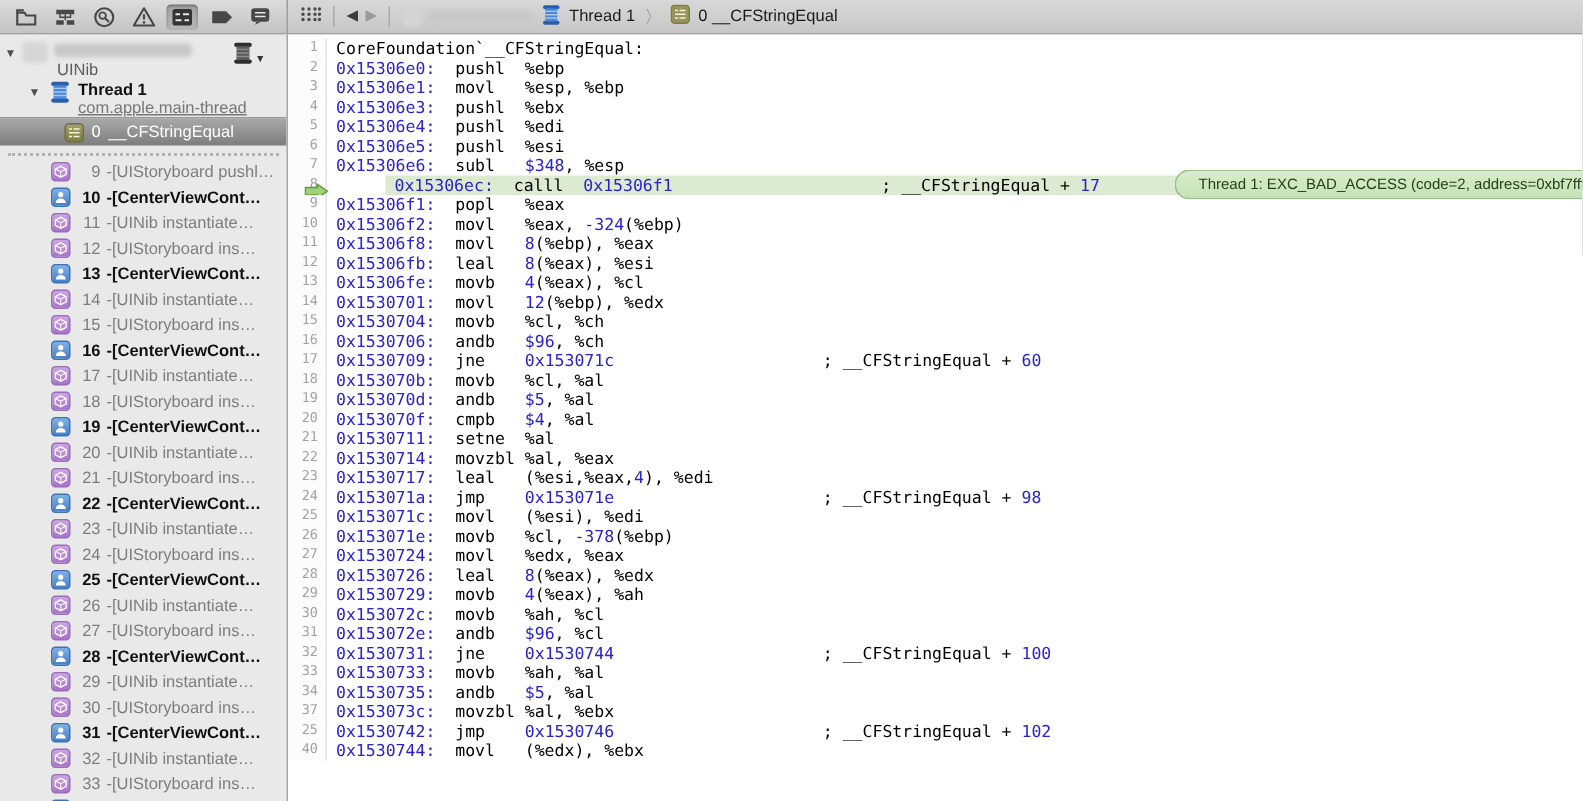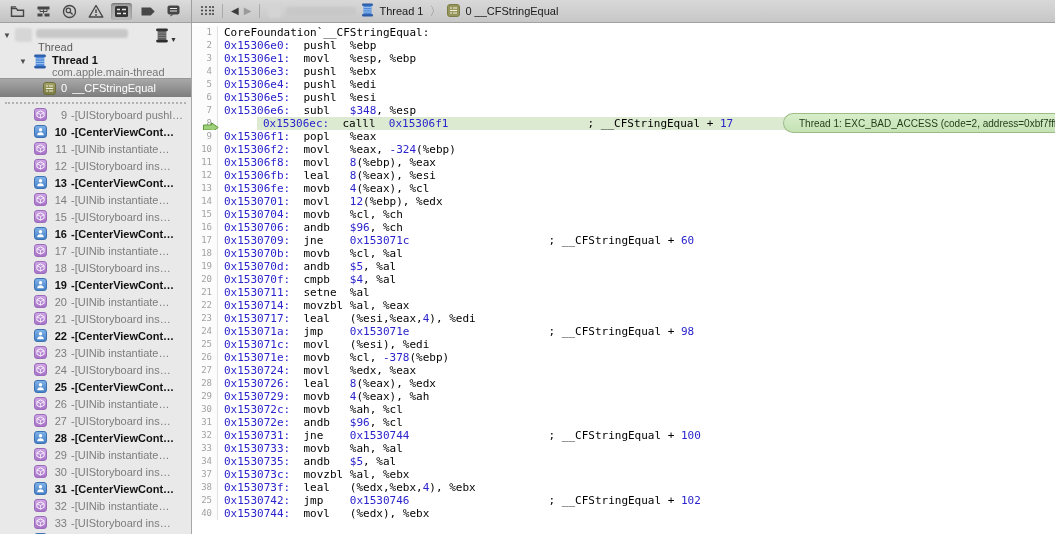--- a/index.html
+++ b/index.html
@@ -28,21 +28,21 @@
 
   
   .main { flex:1; display:flex; min-height:0; }
   .sidebar { width:192px; flex:none; background:#e9e9e9; border-right:1px solid #a6a6a6;
     position:relative; overflow:hidden; font-size:11px; }
   .tri { position:absolute; font-size:8px; color:#4f4f4f; }
   .paused { position:absolute; left:38px; top:18px; color:#5c5c5c; }
   .spoolbtn { position:absolute; right:14px; top:5px; display:flex; align-items:flex-end; gap:1px; }
   .spoolbtn .caret { font-size:7px; color:#333; }
   .thread-name { position:absolute; left:52px; top:31px; font-weight:bold; color:#111; }
-  .thread-queue { position:absolute; left:52px; top:43px; color:#767676; }
+  .thread-queue { position:absolute; left:52px; top:43px; color:#767676;text-decoration:underline; }
   .sel-row { position:absolute; left:0; right:0; top:55px; height:19px;
     background:linear-gradient(#a8a8a8,#7d7d7d); border-top:1px solid #979797;
     display:flex; align-items:center; padding-left:43px; color:#fff; gap:5px; }
   .dotsep { position:absolute; left:5px; right:5px; top:79px; border-top:2px dotted #b2b2b2; }
   .framelist { position:absolute; left:0; right:0; top:83px; }
   .frame { height:17px; display:flex; align-items:center; padding-left:34px; gap:4px; }
   .frame .num { width:16px; text-align:right; flex:none; }
   .frame.system .num, .frame.system .flabel { color:#7d7d7d; }
   .frame.user .num, .frame.user .flabel { color:#111; font-weight:bold; }
   .flabel { white-space:nowrap; overflow:hidden; }
@@ -168,21 +168,21 @@
       <span>0 __CFStringEqual</span>
     </div>
   </div>
 
   <div class="main">
 
     <div class="sidebar">
       <span class="tri" style="left:3px;top:8px;">▼</span>
       <span class="redact" style="position:absolute;left:15px;top:5px;width:17px;height:14px;background:#d6d6d6;"></span>
       <span class="redact" style="position:absolute;left:36px;top:6px;width:92px;height:9px;"></span>
-      <span class="paused">Thread</span>
+      <span class="paused">UINib</span>
       <span class="spoolbtn">
         <svg width="14" height="15" viewBox="0 0 13 14">
             <rect x="1" y="0.5" width="11" height="2.6" rx="1.3" fill="#2e2e2e"></rect>
             <rect x="1" y="10.9" width="11" height="2.6" rx="1.3" fill="#2e2e2e"></rect>
             <rect x="2.5" y="2.6" width="8" height="8.6" fill="#5a5a5a"></rect>
             <path d="M2.5 4.6h8M2.5 6.8h8M2.5 9h8" stroke="#8d8d8d" stroke-width="0.9"></path>
           </svg>
         <span class="caret">▼</span>
       </span>
 
@@ -607,24 +607,20 @@
           </div>
           <div class="cl">
             <span class="ln">34</span>
             <span class="txt"><span class="addr">0x1530735:</span>  andb   <span class="num">$5</span>, %al</span>
           </div>
           <div class="cl">
             <span class="ln">37</span>
             <span class="txt"><span class="addr">0x153073c:</span>  movzbl %al, %ebx</span>
           </div>
           <div class="cl">
-            <span class="ln">38</span>
-            <span class="txt"><span class="addr">0x153073f:</span>  leal   (%edx,%ebx,<span class="num">4</span>), %ebx</span>
-          </div>
-          <div class="cl">
             <span class="ln">25</span>
             <span class="txt"><span class="addr">0x1530742:</span>  jmp    <span class="num">0x1530746</span>                     ; __CFStringEqual + <span class="num">102</span></span>
           </div>
           <div class="cl">
             <span class="ln">40</span>
             <span class="txt"><span class="addr">0x1530744:</span>  movl   (%edx), %ebx</span>
           </div>
         </div>
     </div>
   </div>

